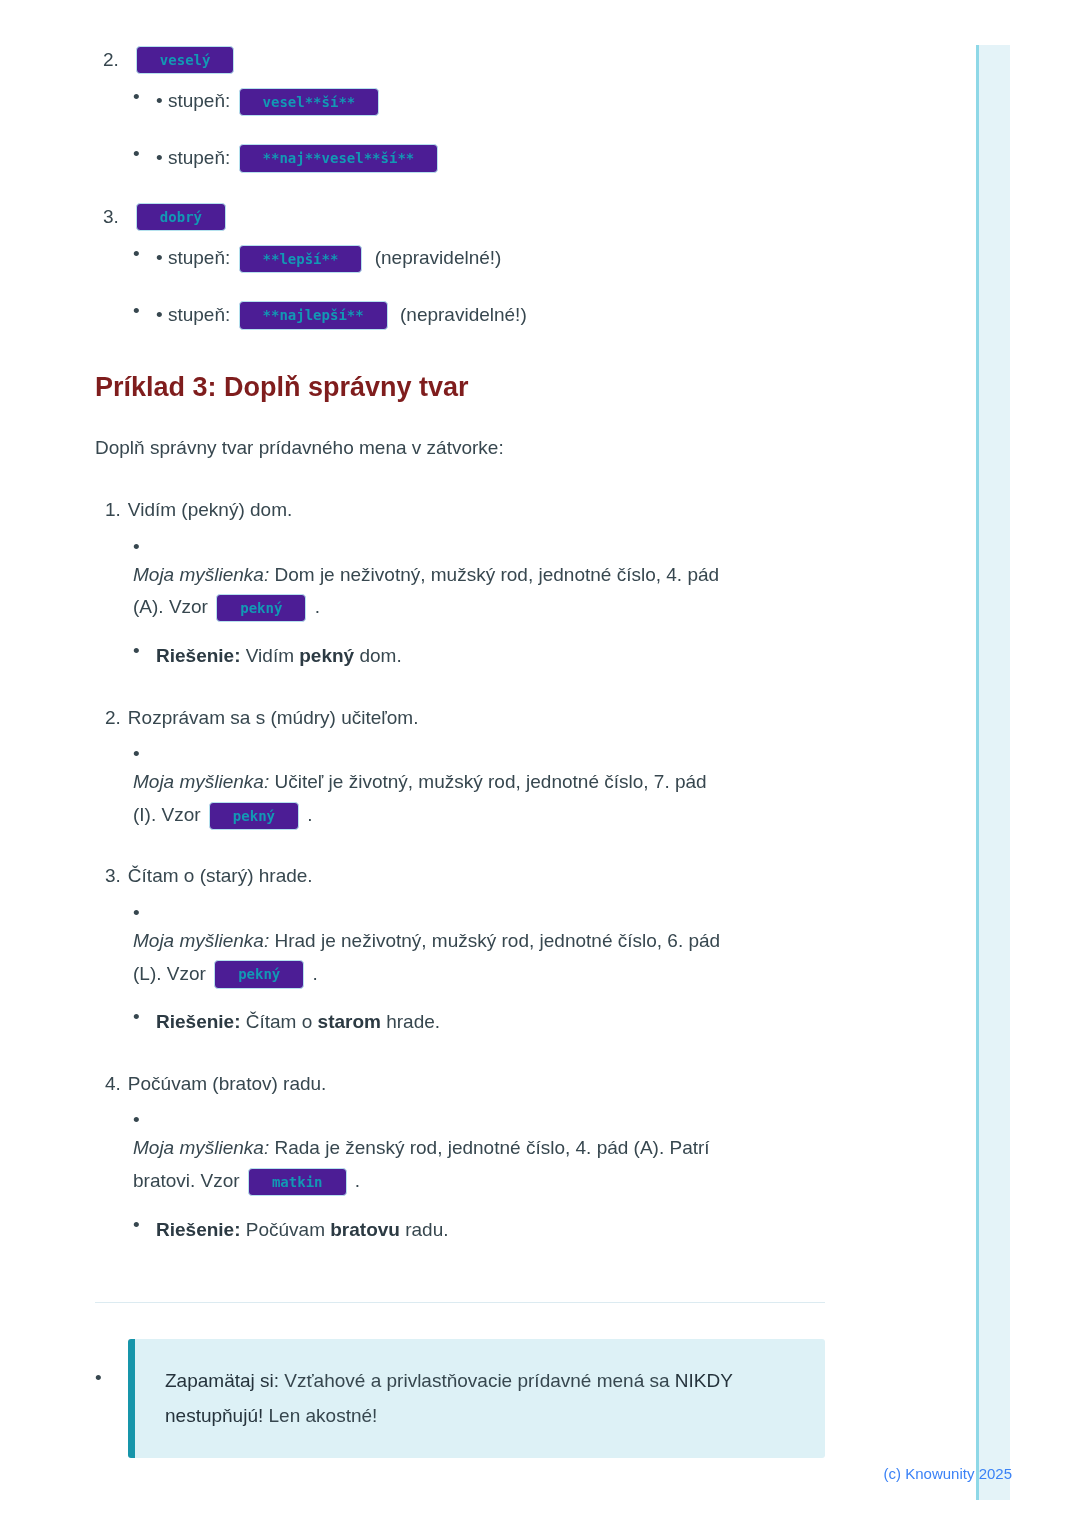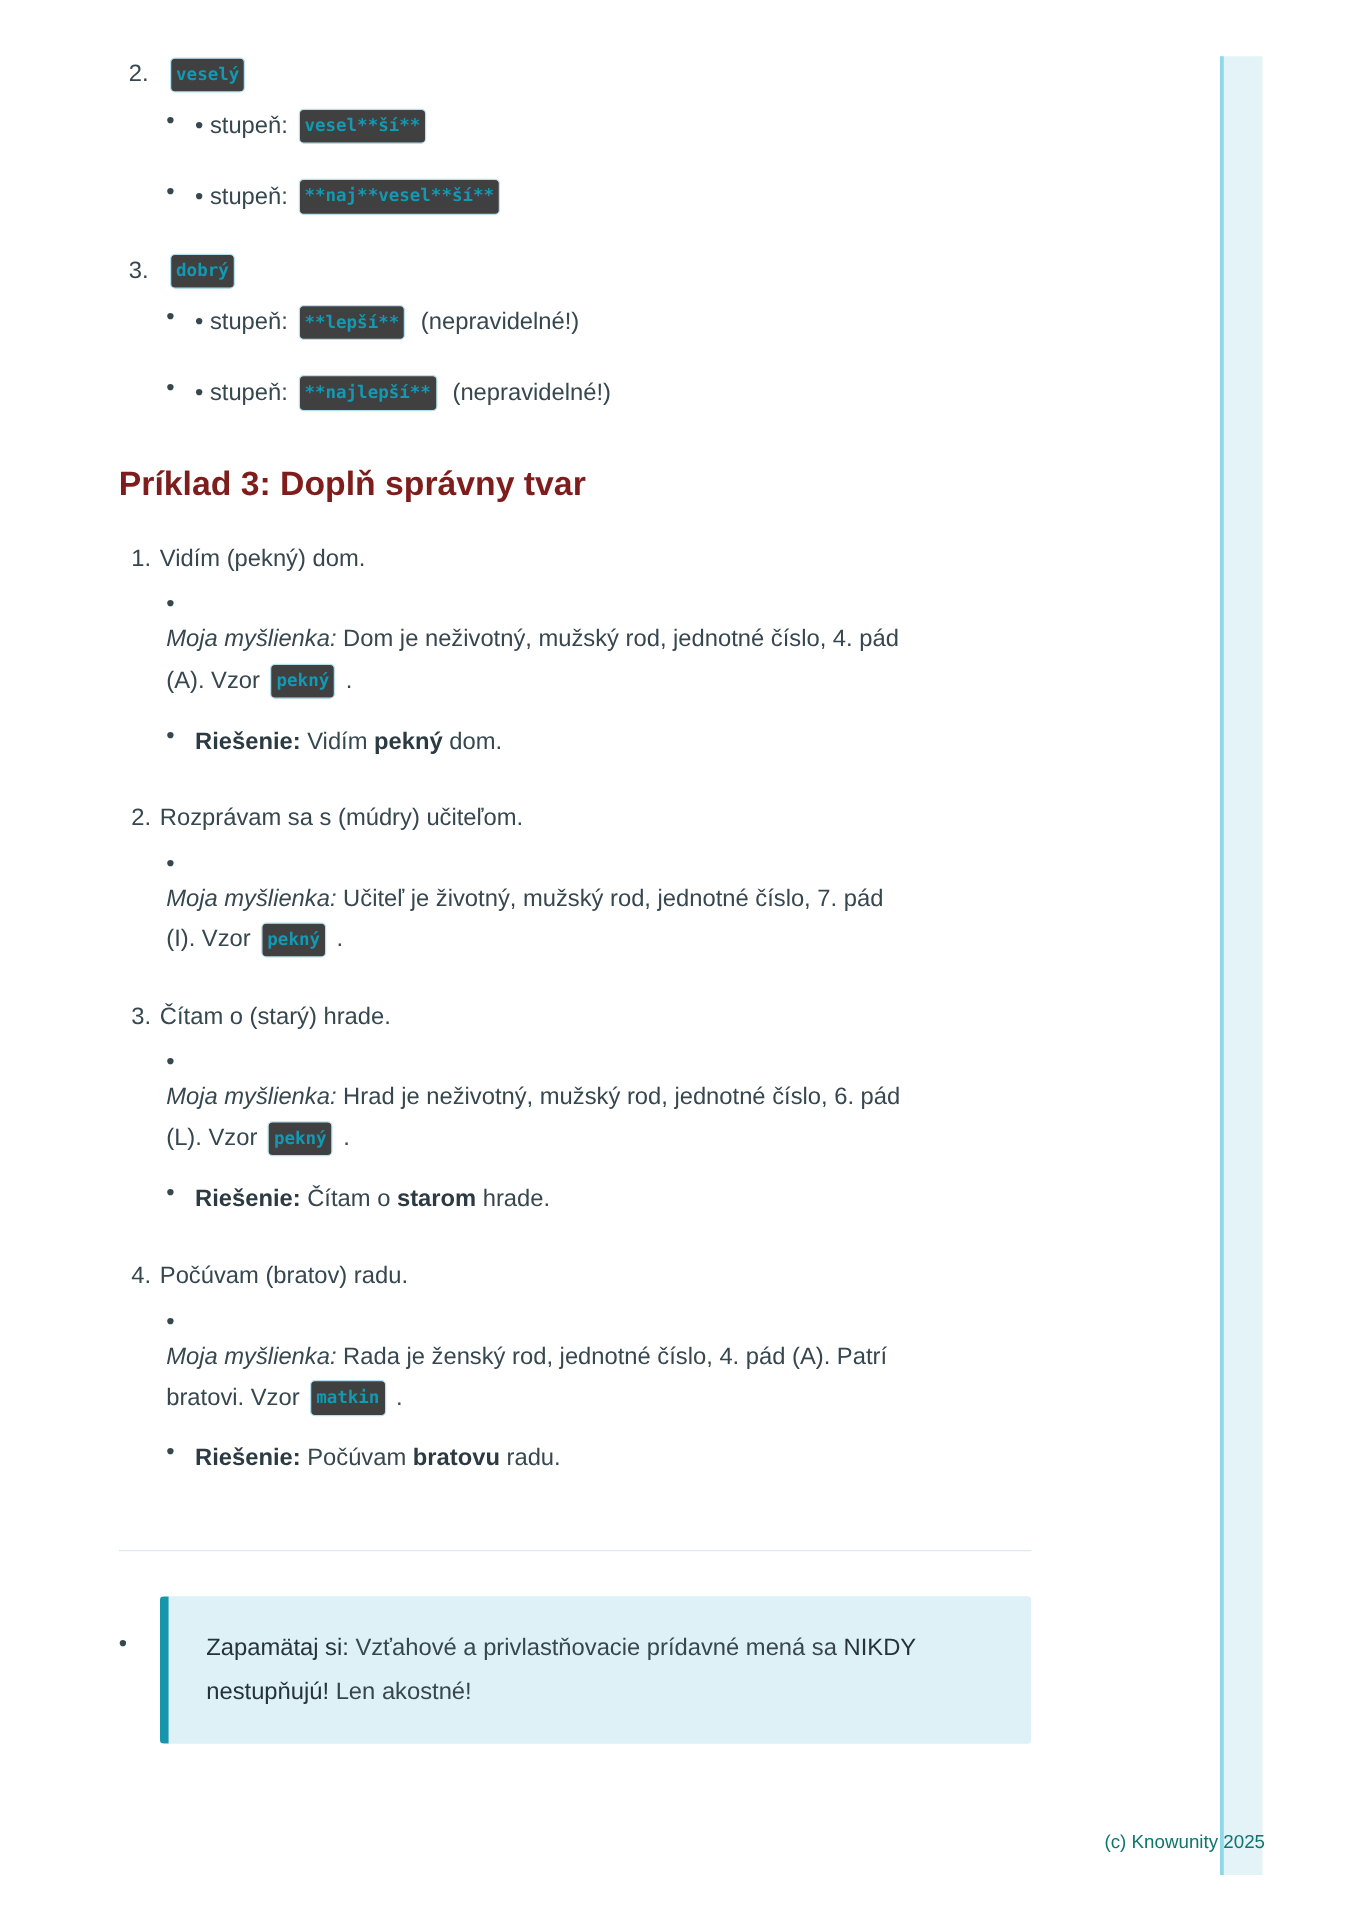--- a/index.html
+++ b/index.html
@@ -12,22 +12,22 @@
   .stripe {
     position:absolute; top:45px; right:70px; width:34px; height:1455px;
     background:#e4f3f8; border-left:3px solid #8ed8e7; z-index:0;
   }
   .content { position:absolute; top:46px; left:95px; width:730px; z-index:1; }
 
   .code {
     display:inline-block;
     font-family:"DejaVu Sans Mono","Liberation Mono",monospace;
     font-size:14px; line-height:1.3; color:#1299b4; font-weight:bold;
-    background:#404040; border:1px solid #b5e2ee; border-radius:4px;
-    padding:4px 4px; margin:0 3px; vertical-align:middle; white-space:nowrap;
+    background:#4c1d95; border:1px solid #b5e2ee; border-radius:4px;
+    padding:4px 23px; margin:0 3px; vertical-align:middle; white-space:nowrap;
   }
 
   
   .top-item { margin-bottom:30px; }
   .top-head { padding-left:8px; margin-bottom:12px; display:flex; align-items:center; }
   .top-num { margin-right:14px; }
   .step { display:flex; margin-left:38px; margin-bottom:26px; align-items:flex-start; }
   .dot { flex:0 0 23px; }
   .dot::before { content:"•"; font-size:19px; color:#37474f; }
   .step-body { flex:1; line-height:1.6; }
@@ -58,21 +58,21 @@
   .callout-row > .dot { flex:0 0 33px; padding-top:28px; }
   .callout {
     flex:1; background:#ddf1f6; border-left:7px solid #1795aa; border-radius:3px;
     padding:24px 30px; line-height:1.85;
   }
   .callout .callout-text { display:block; max-width:580px; }
   .callout b { font-weight:normal; color:#25333c; }
 
   .footer {
     position:absolute; right:68px; bottom:46px; z-index:2;
-    font-size:15px; color:#0f766e;
+    font-size:15px; color:#3b82f6;
   }
 </style>
 </head>
 <body>
 
 <div class="stripe"></div>
 
 <main class="content">
 
   <section>
@@ -120,20 +120,21 @@
           <span class="code">**najlepší**</span>
           <span class="step-note">(nepravidelné!)</span>
         </span>
       </div>
     </div>
 
   </section>
 
   <section>
     <h3 class="h3">Príklad 3: Doplň správny tvar</h3>
+    <p class="intro">Doplň správny tvar prídavného mena v zátvorke:</p>
 
     <div class="ex-item">
       <div class="ex-head">
         <span class="ex-num">1.</span><span>Vidím (pekný) dom.</span>
       </div>
       <div class="ex-sub thought">
         <span class="dot"></span>
         <div class="sub-text">
           <i>Moja myšlienka:</i><span> Dom je neživotný, mužský rod, jednotné číslo, 4. pád (A). Vzor </span><span class="code">pekný</span><span> .</span>
         </div>

